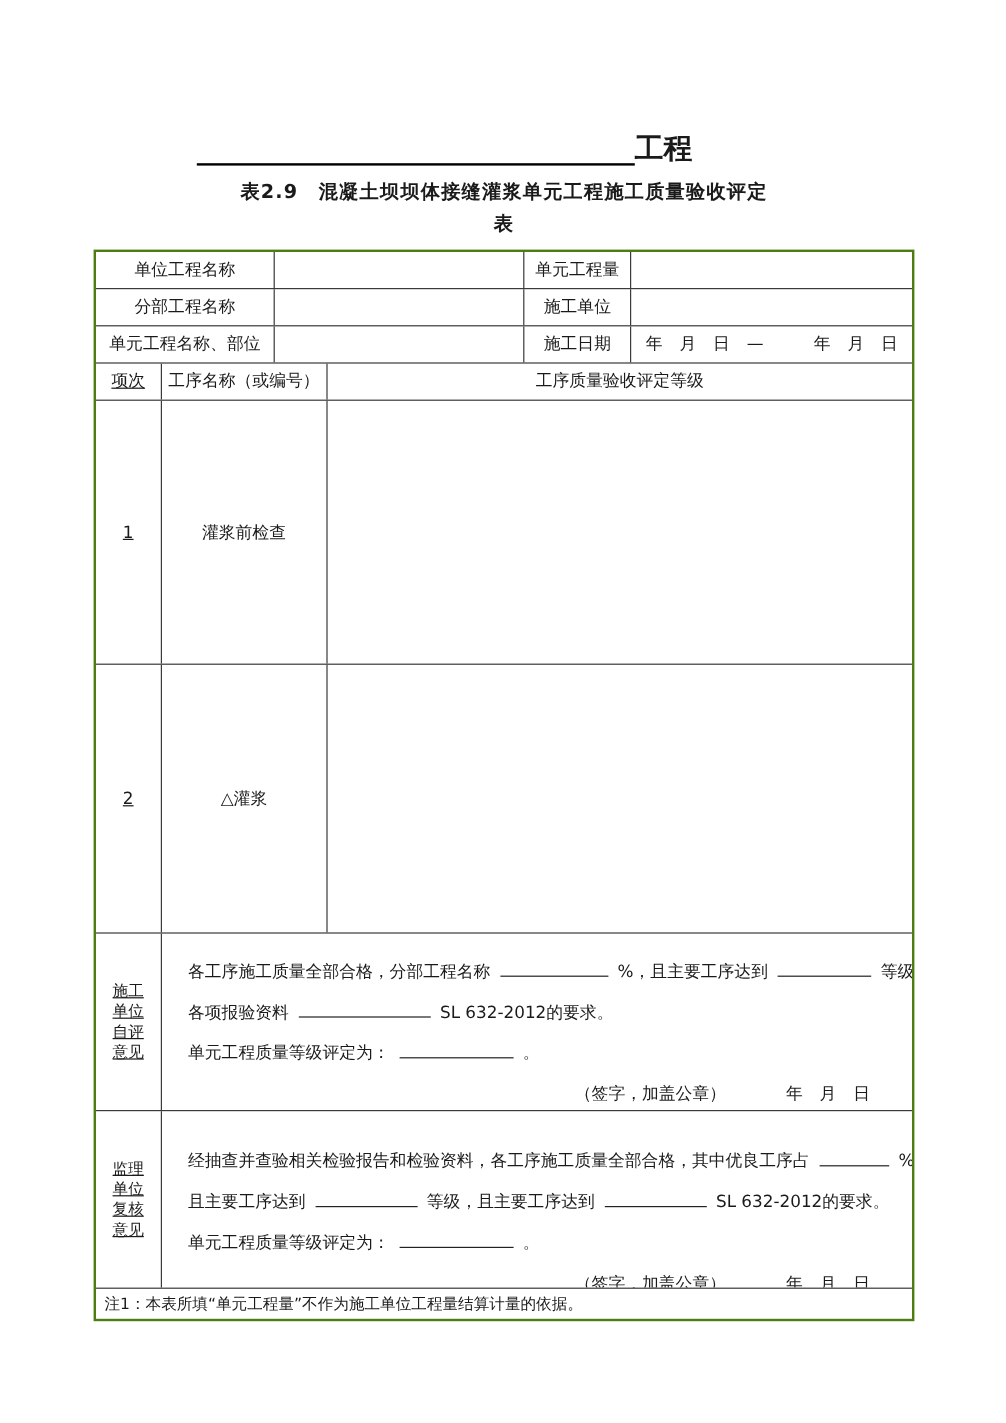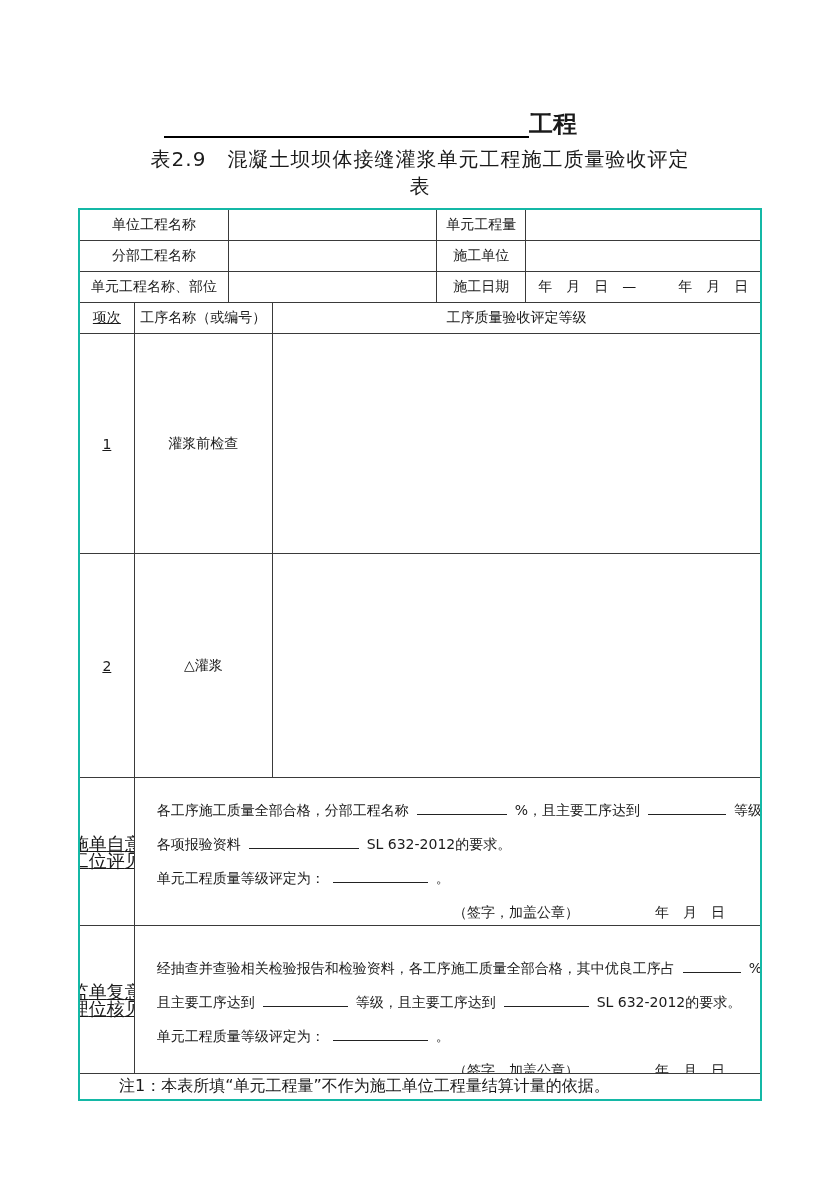--- a/index.html
+++ b/index.html
@@ -16,74 +16,74 @@
     position: absolute; left: 164px; top: 110px;
     display: flex; align-items: flex-end;
     font-size: 24px; font-weight: bold; line-height: 28px;
   }
   .blank-long {
     display: inline-block; width: 365px; height: 27px;
     border-bottom: 2px solid #000;
   }
   .doc-title {
     position: absolute; left: 78px; top: 146px; width: 684px;
-    text-align: center; font-size: 20px; font-weight: normal;
+    text-align: center; font-size: 16px; font-weight: bold;
     line-height: 27px; letter-spacing: 1px;
   }
 
   
   .form {
     position: absolute; left: 78px; top: 208px; width: 684px;
-    border: 2px solid #14b8a6; background: #fff;
+    border: 2px solid #4d7c0f; background: #fff;
   }
   .row { display: flex; border-bottom: 1px solid #3a3a3a; }
   .row:last-child { border-bottom: none; }
   .cell {
     border-right: 1px solid #3a3a3a;
     display: flex; align-items: center; justify-content: center;
     font-size: 14px; text-align: center; overflow: hidden;
   }
   .cell:last-child { border-right: none; }
 
   .h31 { height: 31px; }
   .h220 { height: 220px; } .h224 { height: 224px; }
   .h148 { height: 148px; } .h25 { height: 25px; }
 
   .w150 { width: 150px; } .w209 { width: 209px; }
   .w90 { width: 90px; }  .w235 { width: 235px; }
   .w55 { width: 55px; text-decoration: underline; }  .w139 { width: 139px; text-align: center; }
   .w490 { width: 490px; } .w629 { width: 629px; }
 
   .vlabel {
-    font-size: 18px; line-height: 17px; text-align: center;
-    display: flex; flex-direction: row; align-items: center; justify-content: center;
+    font-size: 13px; line-height: 17px; text-align: center;
+    display: flex; flex-direction: column; align-items: center; justify-content: center;
   }
 
   .section-content {
     display: flex; flex-direction: column;
     align-items: flex-start; justify-content: flex-start;
     text-align: left; font-size: 14px; line-height: 20px;
     padding: 22px 0 0 22px;
   }
   .section-content.review-pad { padding-top: 32px; }
   .line { margin-bottom: 14px; white-space: nowrap; }
   .blank {
     display: inline-block; height: 13px;
     border-bottom: 1px solid #222; margin: 0 8px;
   }
   .bw58 { width: 58px; } .bw78 { width: 78px; } .bw85 { width: 85px; }
   .bw90 { width: 90px; } .bw95 { width: 95px; } .bw110 { width: 110px; }
   .sign-line {
     width: 100%; display: flex; justify-content: flex-end;
-    gap: 76px; padding-right: 35px;
+    gap: 50px; padding-right: 35px;
     margin-top: auto; margin-bottom: 12px; white-space: nowrap;
   }
   .note-cell {
     width: 100%; display: flex; align-items: center; justify-content: flex-start;
-    font-size: 16px; padding-left: 7px; margin-left: 32px;
+    font-size: 13px; padding-left: 7px;
   }
 </style>
 </head>
 <body>
 
 <div class="page">
 
   <div class="title-pre">
     <span class="blank-long"></span>
       <span>工程</span>

